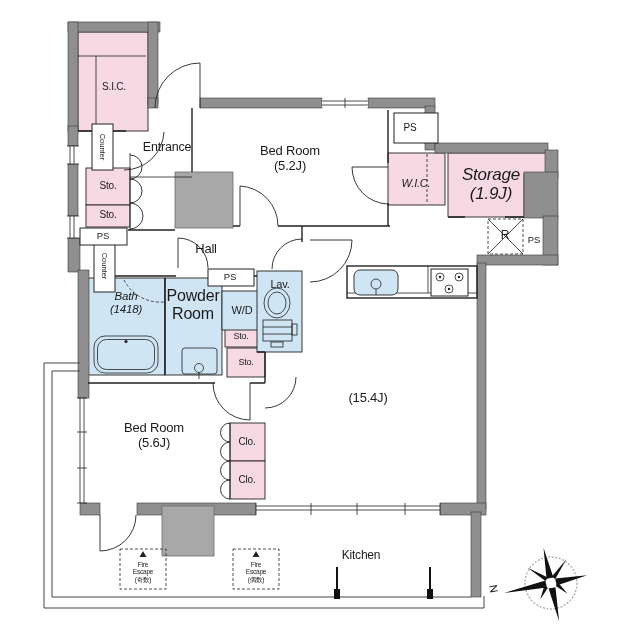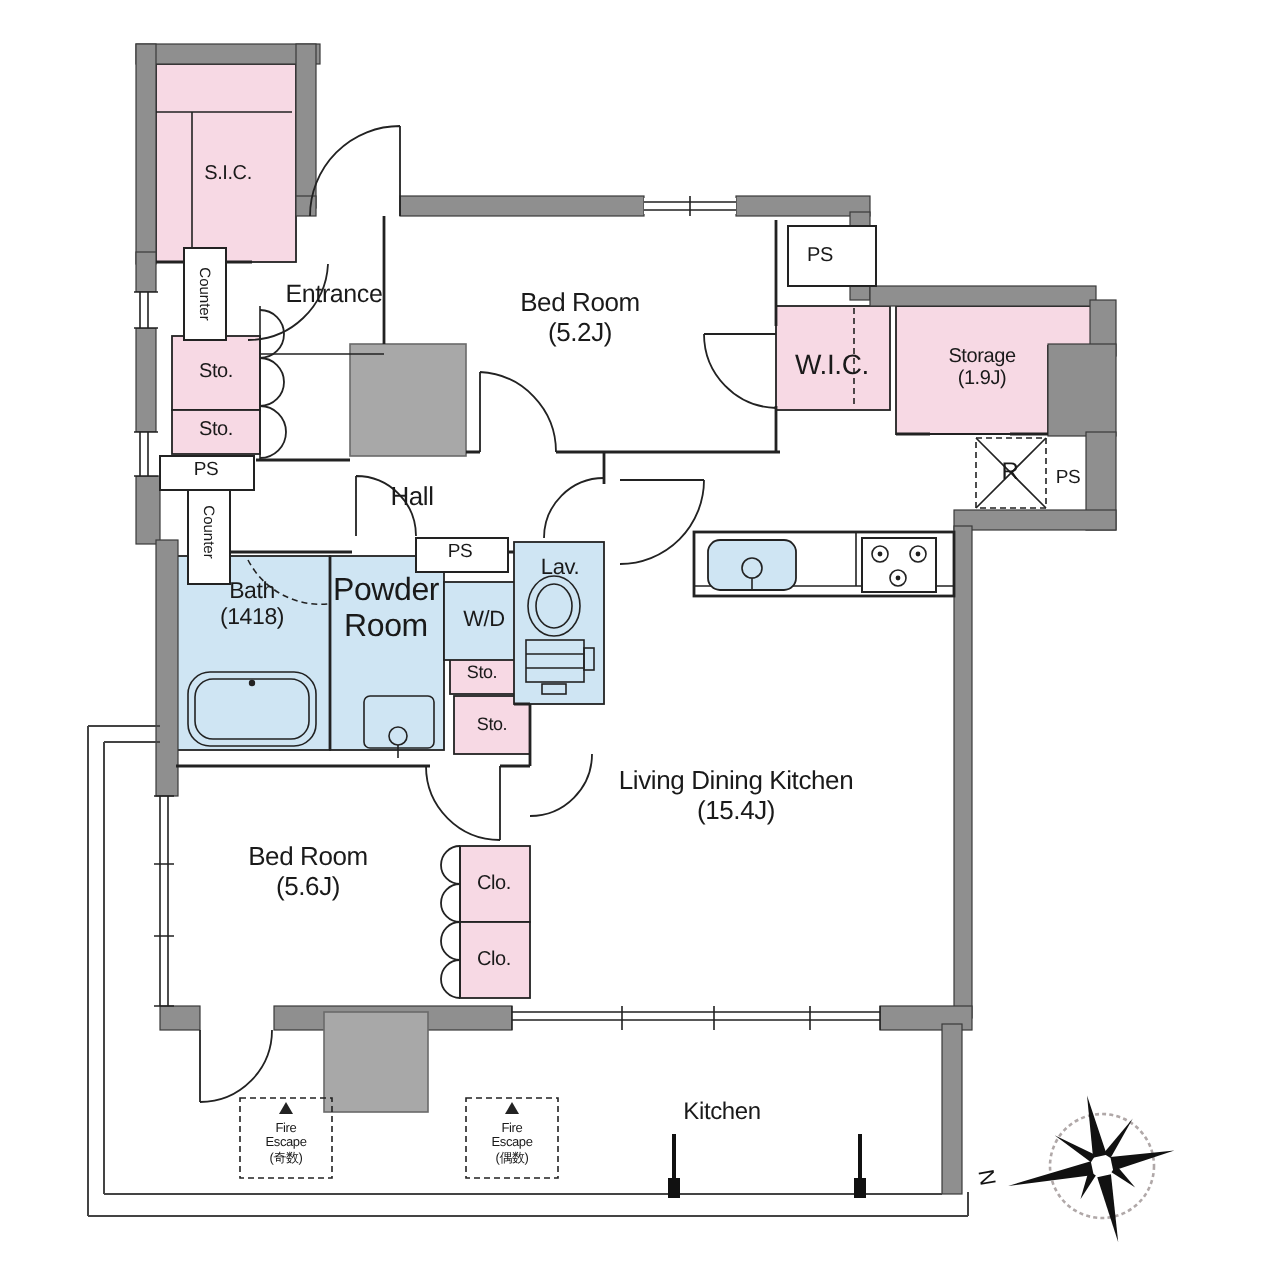--- a/index.html
+++ b/index.html
@@ -204,45 +204,44 @@
   <div class="lbl" style="left:108px;top:186px;font-size:10px;">Sto.</div>
   <div class="lbl" style="left:108px;top:215px;font-size:10px;">Sto.</div>
   <div class="lbl" style="left:103px;top:236px;font-size:9.5px;">PS</div>
   <div class="lbl vert" style="left:104px;top:266px;font-size:7.5px;">Counter</div>
 
   <div class="lbl" style="left:290px;top:159px;font-size:13px;">
     <div>Bed Room</div>
     <div>(5.2J)</div>
   </div>
   <div class="lbl" style="left:410px;top:128px;font-size:10px;">PS</div>
-  <div class="lbl" style="left:416px;top:183px;font-size:14px;">W.I.C.</div>
-  <div class="lbl" style="left:491px;top:184px;font-size:10px;">
+  <div class="lbl" style="left:416px;top:183px;font-size:11px;font-style:italic;">W.I.C.</div>
+  <div class="lbl" style="left:491px;top:184px;font-size:17px;font-style:italic;">
     <div>Storage</div>
     <div>(1.9J)</div>
   </div>
   <div class="lbl" style="left:505px;top:236px;font-size:12px;">R</div>
   <div class="lbl" style="left:534px;top:240px;font-size:9.5px;">PS</div>
 
   <div class="lbl" style="left:206px;top:249px;font-size:13px;">Hall</div>
   <div class="lbl" style="left:230px;top:277px;font-size:9.5px;">PS</div>
-  <div class="lbl" style="left:126px;top:303px;font-size:11.5px;">
+  <div class="lbl" style="left:126px;top:303px;font-size:11.5px;font-style:italic;">
     <div>Bath</div>
     <div>(1418)</div>
   </div>
   <div class="lbl" style="left:193px;top:305px;font-size:16px;">
     <div>Powder</div>
     <div>Room</div>
   </div>
   <div class="lbl" style="left:242px;top:310px;font-size:11px;">W/D</div>
   <div class="lbl" style="left:280px;top:284px;font-size:11px;">Lav.</div>
   <div class="lbl" style="left:241px;top:336px;font-size:9px;">Sto.</div>
   <div class="lbl" style="left:246px;top:362px;font-size:9px;">Sto.</div>
 
   <div class="lbl" style="left:368px;top:398px;font-size:13px;">
-    <div>Living Dining Kitchen</div>
     <div>(15.4J)</div>
   </div>
   <div class="lbl" style="left:154px;top:436px;font-size:13px;">
     <div>Bed Room</div>
     <div>(5.6J)</div>
   </div>
   <div class="lbl" style="left:247px;top:442px;font-size:10px;">Clo.</div>
   <div class="lbl" style="left:247px;top:480px;font-size:10px;">Clo.</div>
 
   <div class="lbl" style="left:361px;top:556px;font-size:12px;">Kitchen</div>

